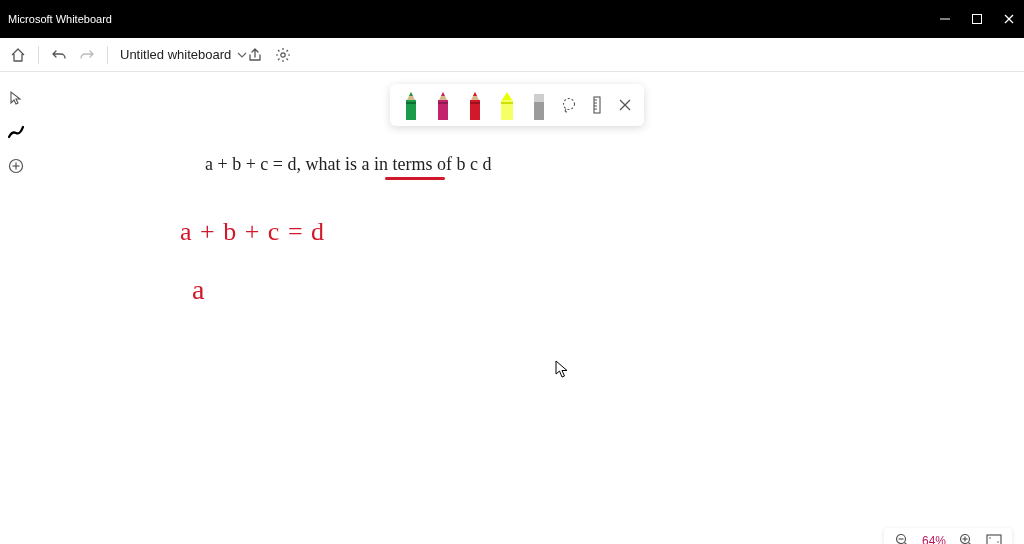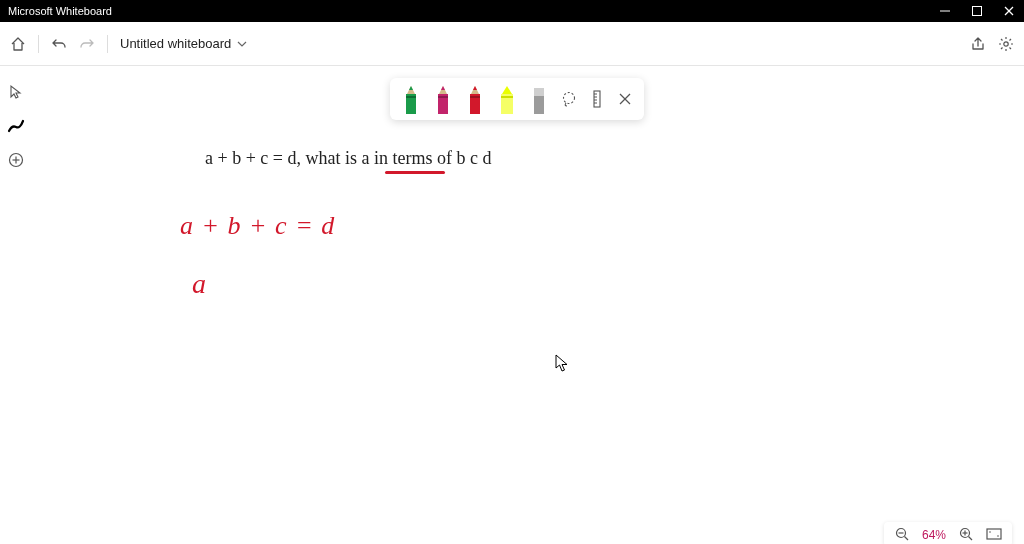--- a/index.html
+++ b/index.html
@@ -1,37 +1,37 @@
 <!DOCTYPE html>
 <html><head>
 <meta charset="utf-8">
 <style>
   * { box-sizing: border-box; margin: 0; padding: 0; }
   html, body { width: 1024px; height: 544px; overflow: hidden; font-family: 'Segoe UI', Arial, sans-serif; background: #fff; }
-  .titlebar { background: #000; color: #fff; height: 22px; display: flex; align-items: center; padding: 0 8px; font-size: 11px; justify-content: space-between; }
+  .titlebar { background: #000; color: #fff; height: 38px; display: flex; align-items: center; padding: 0 8px; font-size: 11px; justify-content: space-between; }
   .titlebar-right { display: flex; gap: 18px; align-items: center; }
   .titlebar-btn { width: 14px; height: 14px; display: flex; align-items: center; justify-content: center; }
-  .toolbar { height: 44px; border-bottom: 1px solid #e5e5e5; display: flex; align-items: center; padding: 0 10px; justify-content: space-between; }
+  .toolbar { height: 34px; border-bottom: 1px solid #e5e5e5; display: flex; align-items: center; padding: 0 10px; }
   .toolbar-left { display: flex; align-items: center; gap: 12px; }
   .toolbar-right { display: flex; align-items: center; gap: 12px; }
   .home-icon, .undo-icon, .redo-icon, .share-icon, .settings-icon { width: 16px; height: 16px; display: flex; align-items: center; justify-content: center; }
   .sep { width: 1px; height: 18px; background: #ddd; }
   .doc-title { font-size: 13px; color: #222; display: flex; align-items: center; gap: 6px; }
   .canvas-area { position: relative; width: 100%; height: calc(544px - 22px - 32px); background: #fff; }
   .side-toolbar { position: absolute; left: 0; top: 10px; width: 32px; display: flex; flex-direction: column; align-items: center; gap: 14px; padding-top: 6px; }
   .side-btn { width: 20px; height: 20px; display: flex; align-items: center; justify-content: center; }
   .floating-tool { position: absolute; left: 390px; top: 12px; background: #fff; box-shadow: 0 2px 8px rgba(0,0,0,0.15); border-radius: 6px; padding: 6px 10px; display: flex; align-items: flex-end; gap: 10px; }
   .pen { width: 22px; height: 30px; display: flex; align-items: flex-end; justify-content: center; }
   .pen svg { display: block; }
   .tool-icon { width: 18px; height: 18px; display: flex; align-items: center; justify-content: center; }
   .zoom-bar { position: absolute; right: 12px; bottom: 10px; background: #fff; box-shadow: 0 1px 4px rgba(0,0,0,0.12); border-radius: 4px; padding: 4px 10px; display: flex; align-items: flex-end; gap: 12px; font-size: 12px; color: #be185d; }
   .zoom-btn { width: 16px; height: 16px; display: flex; align-items: center; justify-content: center; }
   .text-line { position: absolute; font-family: 'Segoe Script', 'Comic Sans MS', cursive; font-size: 18px; color: #222; }
   .underline-red { position: absolute; height: 3px; background: #d2182b; border-radius: 2px; }
-  .hand-red { position: absolute; font-family: 'Segoe Script', 'Comic Sans MS', cursive; color: #d2182b; font-weight: 500; font-style: italic; }
+  .hand-red { position: absolute; font-family: 'Segoe Script', 'Comic Sans MS', cursive; color: #d2182b; font-weight: 500; }
   .cursor { position: absolute; width: 14px; height: 18px; }
 </style>
 </head>
 <body>
 
 <div class="titlebar">
   <span>Microsoft Whiteboard</span>
   <div class="titlebar-right">
     <div class="titlebar-btn">
       <svg width="12" height="12" viewBox="0 0 12 12">

